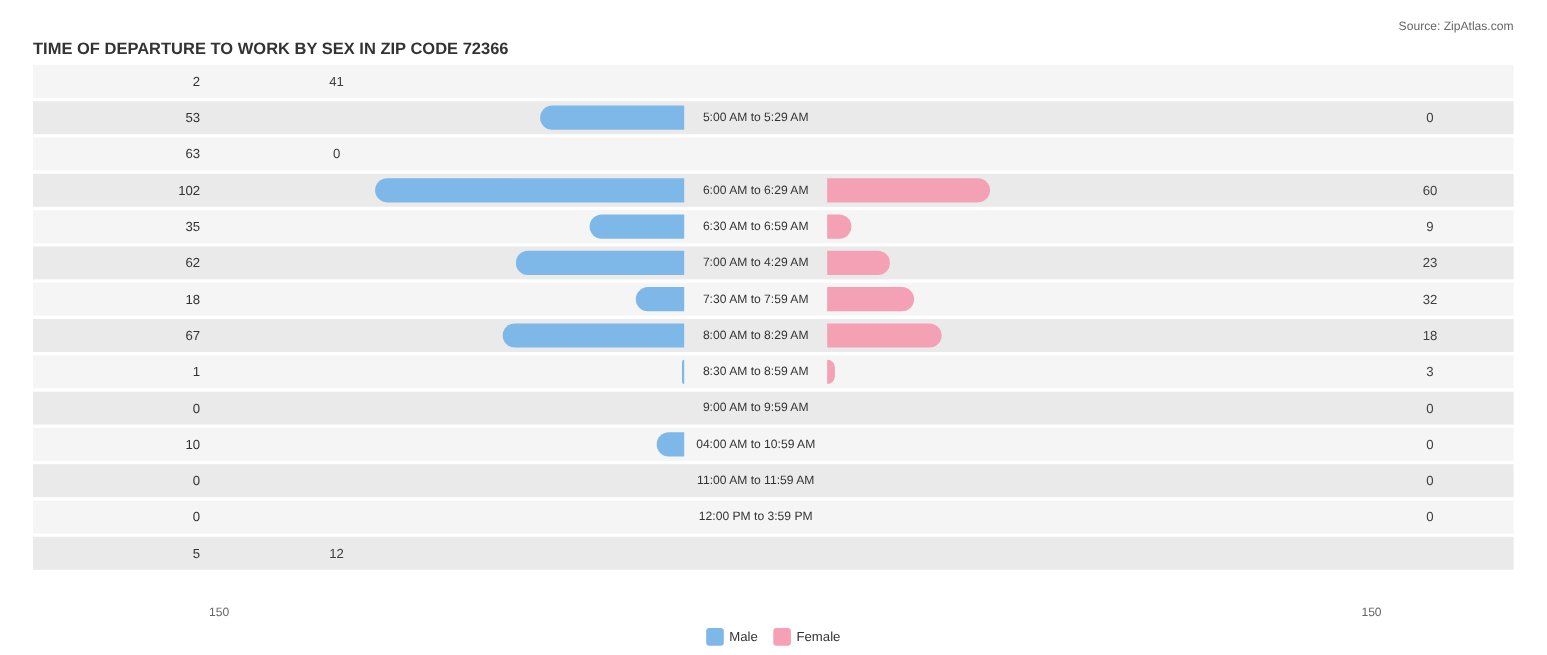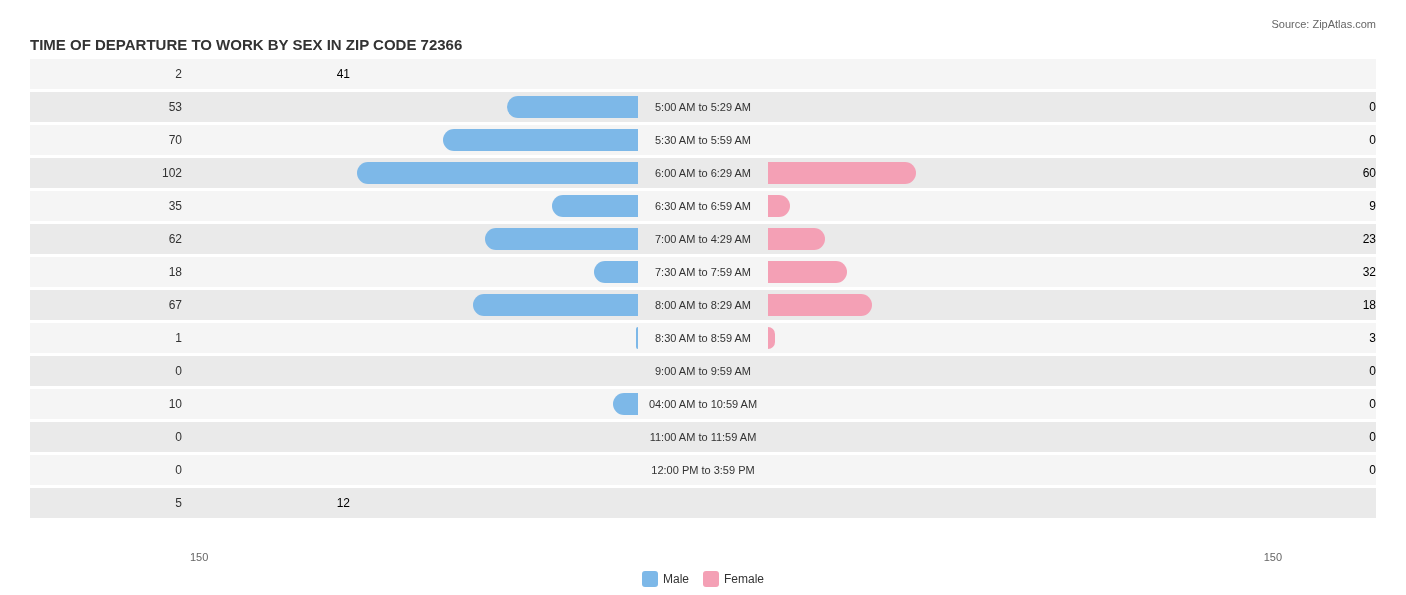--- a/index.html
+++ b/index.html
@@ -95,25 +95,26 @@
       height: 22px;
       border-radius: 11px 0 0 11px;
     }
     .bar-female {
       background: #f4a0b5;
       height: 22px;
       border-radius: 0 11px 11px 0;
     }
     .right-value {
       width: 160px;
-      text-align: right;
+      text-align: center;
       padding-left: 8px;
       font-size: 12px;
-      color: #000000;
+      color: #404040;
       flex-shrink: 0;
+      margin-left: 32px;
     }
     .legend {
       display: flex;
       align-items: center;
       justify-content: center;
       margin-top: 8px;
       gap: 14px;
     }
     .legend-item {
       display: flex;
@@ -124,21 +125,21 @@
     }
     .legend-box {
       width: 16px;
       height: 16px;
       border-radius: 3px;
     }
     .axis-labels {
       display: flex;
       justify-content: space-between;
       padding: 0 0 0 160px;
-      margin-right: 94px;
+      margin-right: 120px;
       font-size: 11px;
       color: #666;
       margin-top: 2px;
     }
   </style>
 </head>
 <body>
 
 <div class="chart-container">
   <div class="chart-title">TIME OF DEPARTURE TO WORK BY SEX IN ZIP CODE 72366</div>
@@ -156,30 +157,21 @@
           <div class="bar-left-wrap" style="padding-right: 65px;">
             <div class="bar-male" style="width: 130.733px;"></div>
           </div>
           <div class="bar-right-wrap" style="padding-left: 65px;">
             <div class="bar-female" style="width: 0px;"></div>
           </div>
         </div>
         <div class="right-value">0</div>
       </div>
       <div class="row">
-        <div class="left-value">70</div>
-        <div class="bars-center">
-          <div class="label-center">5:30 AM to 5:59 AM</div>
-          <div class="bar-left-wrap" style="padding-right: 65px;">
-            <div class="bar-male" style="width: 194.867px;"></div>
-          </div>
-          <div class="bar-right-wrap" style="padding-left: 65px;">
-            <div class="bar-female" style="width: 0px;"></div>
-          </div>
-        </div>
+        <div class="left-value">63</div>
         <div class="right-value">0</div>
       </div>
       <div class="row">
         <div class="left-value">102</div>
         <div class="bars-center">
           <div class="label-center">6:00 AM to 6:29 AM</div>
           <div class="bar-left-wrap" style="padding-right: 65px;">
             <div class="bar-male" style="width: 281.2px; border-radius: 11px 0px 0px 11px;"></div>
           </div>
           <div class="bar-right-wrap" style="padding-left: 65px;">

